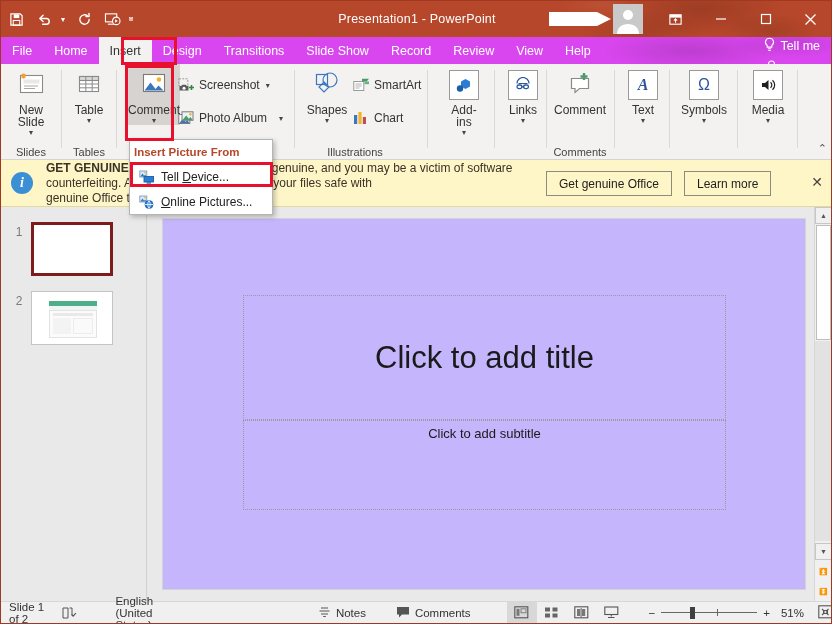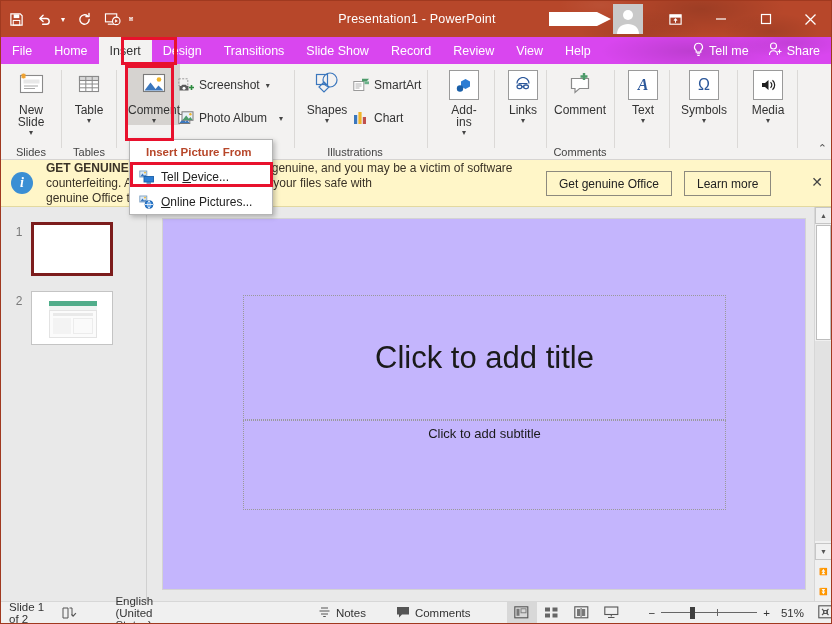--- a/index.html
+++ b/index.html
@@ -89,21 +89,21 @@
     display: flex; align-items: stretch;
   }
   .tab {
     padding: 0 11px;
     display: flex; align-items: center;
     color: #fff; font-size: 12.5px; white-space: nowrap;
   }
   .tab.active { background: #f3f2f1; color: #333; }
   .tb-helpers {
     position: absolute; top: 0; right: 6px; height: 27px;
-    display: flex; align-items: center; gap: 5px;
+    display: flex; align-items: center; gap: 5px; flex-direction: column;
   }
   .helper {
     display: flex; align-items: center; gap: 4px;
     color: #fff; font-size: 12.5px; padding: 0 7px; height: 27px;
   }
 
   
   .ribbon {
     position: absolute; top: 63px; left: 0;
     width: 832px; height: 96px;
@@ -189,21 +189,21 @@
   .menu {
     position: absolute; left: 128px; top: 138px;
     width: 144px; height: 76px;
     background: #fff;
     border: 1px solid #b5b5b5;
     box-shadow: 2px 2px 5px rgba(0,0,0,0.25);
     z-index: 50;
   }
   .menu-head {
     height: 24px; display: flex; align-items: center;
-    padding-left: 16px; font-size: 11.5px; font-weight: bold; color: #b7472a;
+    padding-left: 4px; font-size: 11.5px; font-weight: bold; color: #b7472a;
   }
   .mitem {
     height: 25px; display: flex; align-items: center;
     padding-left: 9px; font-size: 12px; color: #222;
   }
   .mitem .mico { width: 22px; display: flex; align-items: center; }
   .mitem u { text-decoration: underline; }
 
   
   .thumbpane {

